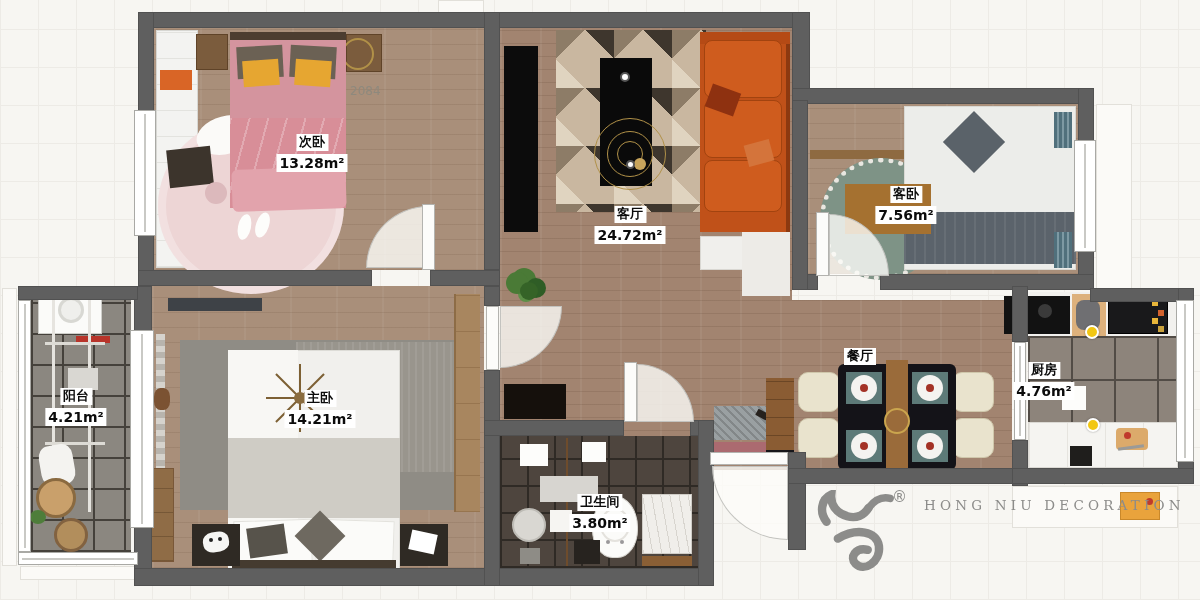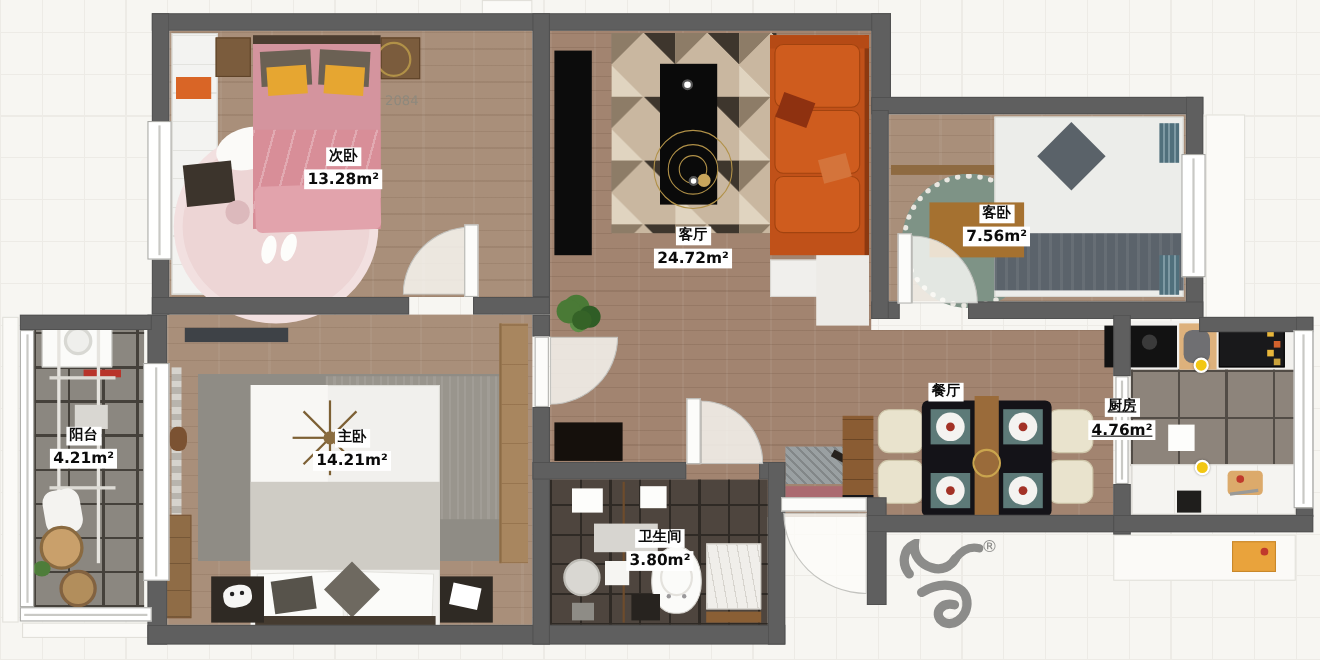--- a/index.html
+++ b/index.html
@@ -287,35 +287,36 @@
     <span class="chip area">4.21m²</span>
   </div>
   <div class="rlabel" style="left:320px;top:390px;">
     <span class="chip name">主卧</span>
     <span class="chip area">14.21m²</span>
   </div>
   <div class="rlabel no-area" style="left:860px;top:348px;">
     <span class="chip name">餐厅</span>
 
   </div>
-  <div class="rlabel" style="left:1020px;top:362px;text-decoration:underline;">
+  <div class="rlabel" style="left:1044px;top:362px;">
     <span class="chip name">厨房</span>
     <span class="chip area">4.76m²</span>
   </div>
-  <div class="rlabel" style="left:600px;top:481px;">
+  <div class="rlabel" style="left:600px;top:494px;">
     <span class="chip name">卫生间</span>
     <span class="chip area">3.80m²</span>
   </div>
 
   <div class="logo">
     <div class="mark">
       <svg width="96" height="86" viewBox="0 0 100 92" xmlns="http://www.w3.org/2000/svg">
         <path d="M10 34 C2 24 4 10 15 5 C14 16 21 25 32 28 C42 31 50 27 55 19" fill="none" stroke="#8c8c8a" stroke-width="9" stroke-linecap="round"></path>
         <path d="M55 19 C62 10 70 7 78 9" fill="none" stroke="#8c8c8a" stroke-width="8" stroke-linecap="round"></path>
         <path d="M22 52 C42 40 64 44 66 60 C68 77 50 88 41 79 C34 72 41 61 54 64" fill="none" stroke="#8c8c8a" stroke-width="9" stroke-linecap="round"></path>
       </svg>
       <span class="reg">®</span>
     </div>
     <div class="logo-text">
+      <div class="en">HONG NIU DECORATION</div>
     </div>
   </div>
 
 </div>
 
 </body></html>

